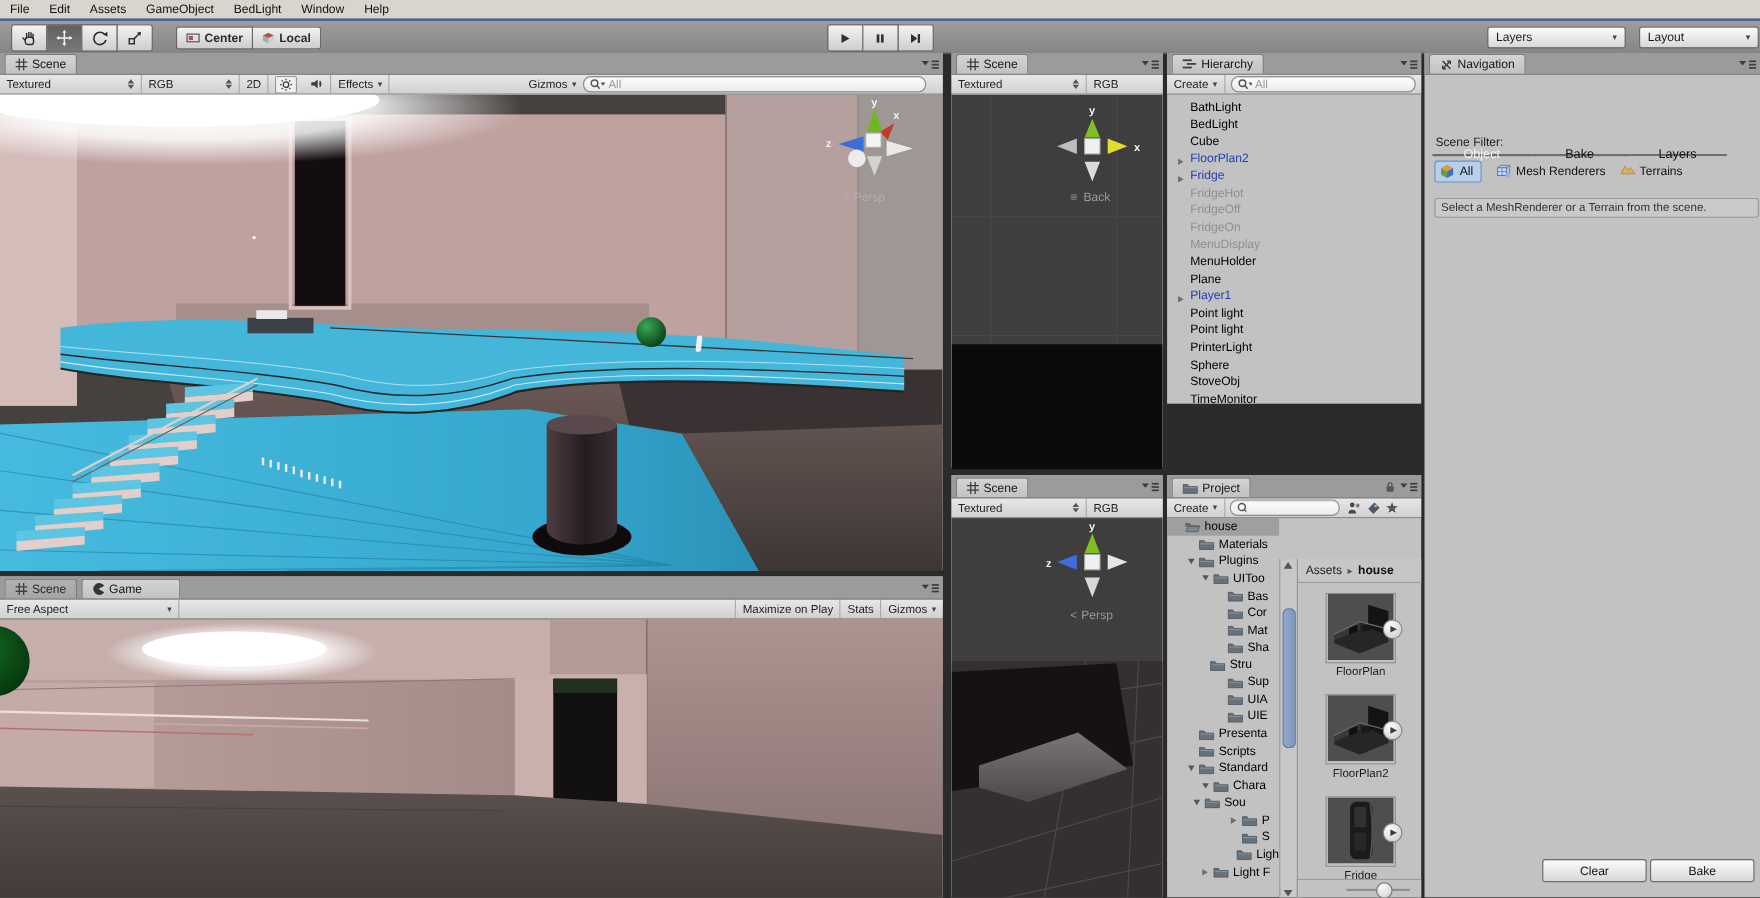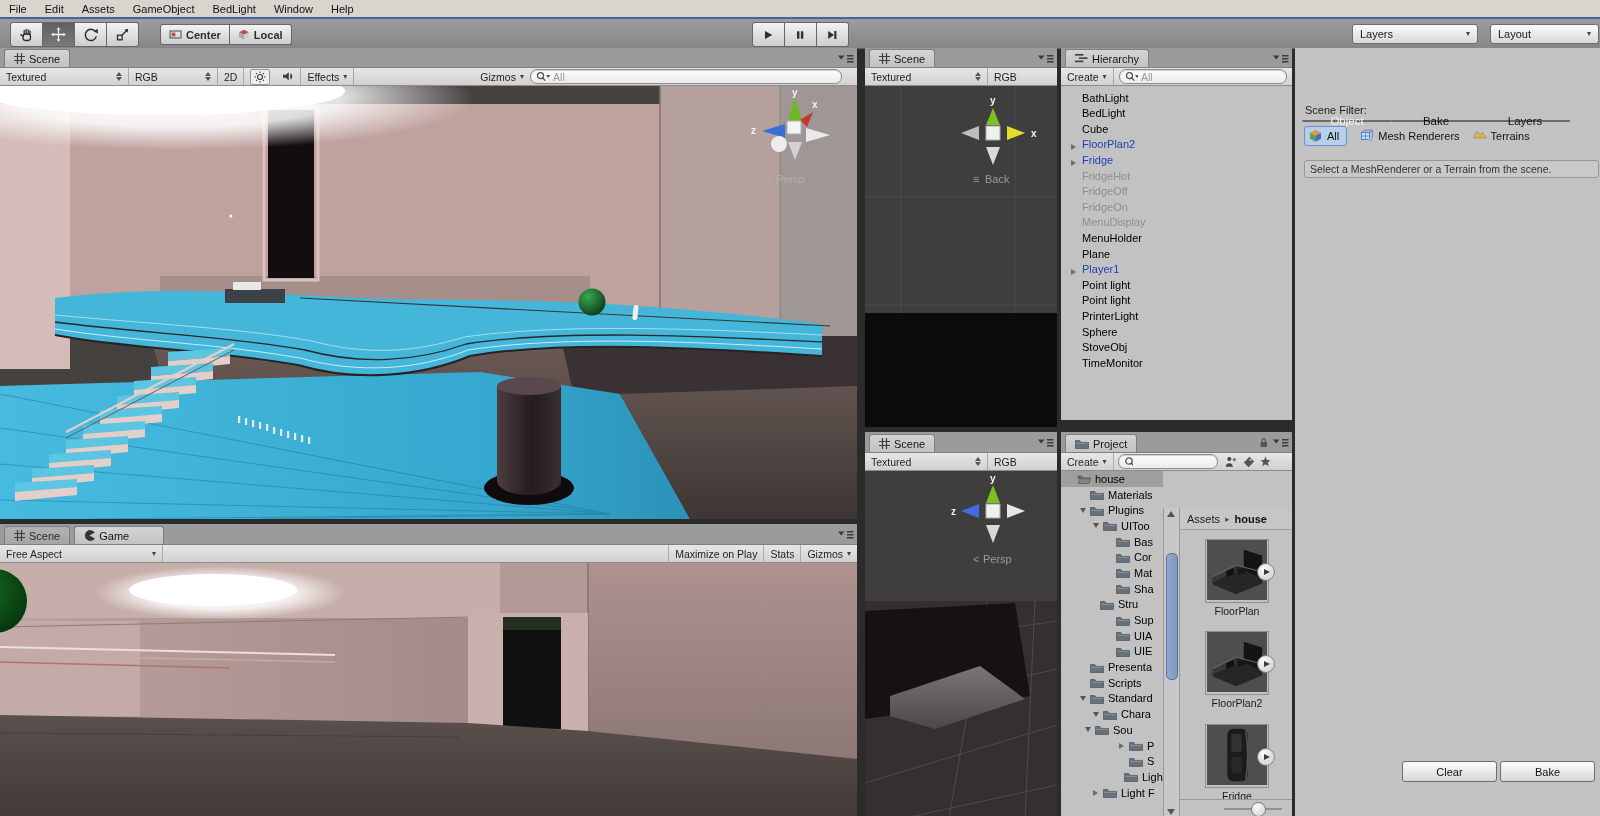--- a/index.html
+++ b/index.html
@@ -670,21 +670,21 @@
           <polygon points="160,40 142,33 142,47" fill="#e6e6e6"></polygon>
           <polygon points="128,72 121,54 135,54" fill="#d8d8d8"></polygon>
           <rect x="121" y="33" width="14" height="14" fill="#f0f0f0" stroke="#a8a8a8"></rect>
         </g>
         <text x="108" y="92" font-family="Liberation Sans,sans-serif" font-size="11" fill="#9a9a9a">&lt;</text>
         <text x="118" y="92" font-family="Liberation Sans,sans-serif" font-size="11" fill="#9a9a9a">Persp</text>
       </svg>
     </div>
   </div>
 
-  <div class="panel" id="hierarchy-panel" style="left:1061px;top:48px;width:231px;height:372px;">
+  <div class="panel" id="hierarchy-panel" style="left:1061px;top:48px;width:231px;height:319px;">
     <div class="tabbar">
       <div class="tab">
         <svg class="ic" width="13" height="11">
             <use href="#i-hier"></use>
           </svg>
         <span>Hierarchy</span>
         </div>
       <svg class="pmenu" viewBox="0 0 17 12">
           <use href="#i-panelmenu"></use>
         </svg>
@@ -1040,20 +1040,31 @@
           </div>
       </div>
       <div id="sizebar">
         <div id="sizetrack"></div>
         <div id="sizeknob"></div>
       </div>
     </div>
   </div>
 
   <div class="panel" id="nav-panel" style="left:1295px;top:48px;width:305px;height:768px;">
+    <div class="tabbar">
+      <div class="tab">
+        <svg class="ic" width="12" height="12" viewBox="0 0 12 12">
+            <use href="#i-nav"></use>
+          </svg>
+        <span>Navigation</span>
+        </div>
+      <svg class="pmenu" viewBox="0 0 17 12">
+          <use href="#i-panelmenu"></use>
+        </svg>
+    </div>
     <div id="nav-body">
       <div class="seg" id="nav-seg">
           <div class="on">Object</div>
           <div>Bake</div>
           <div>Layers</div>
         </div>
       <div id="scene-filter-label">Scene Filter:</div>
       <div id="filters">
           <div class="filteritem active">
             <svg class="ic" width="14" height="14" viewBox="0 0 14 14">

